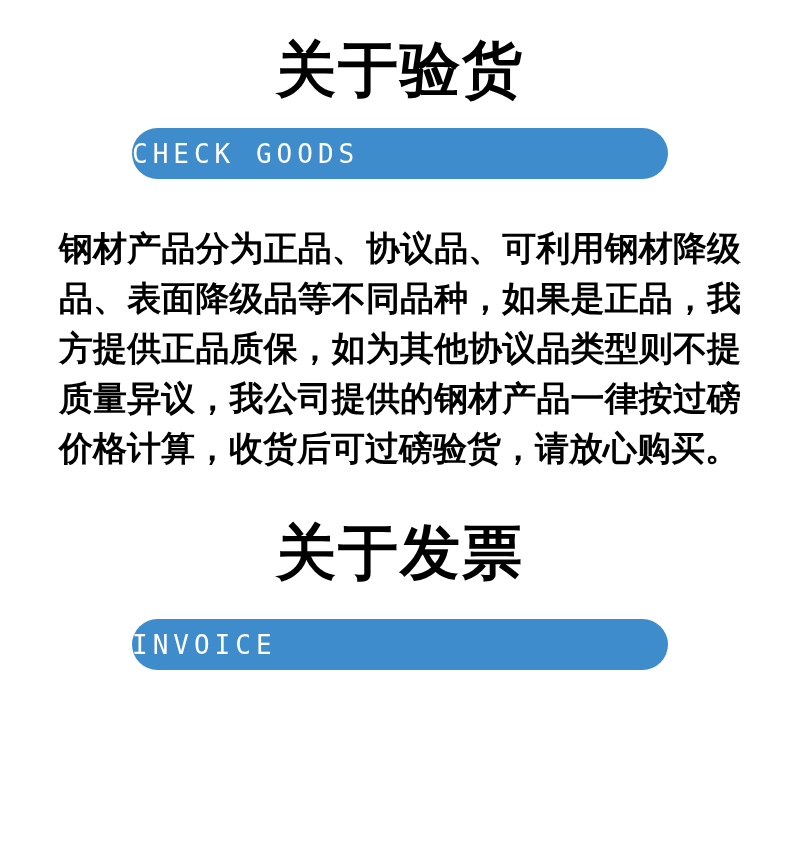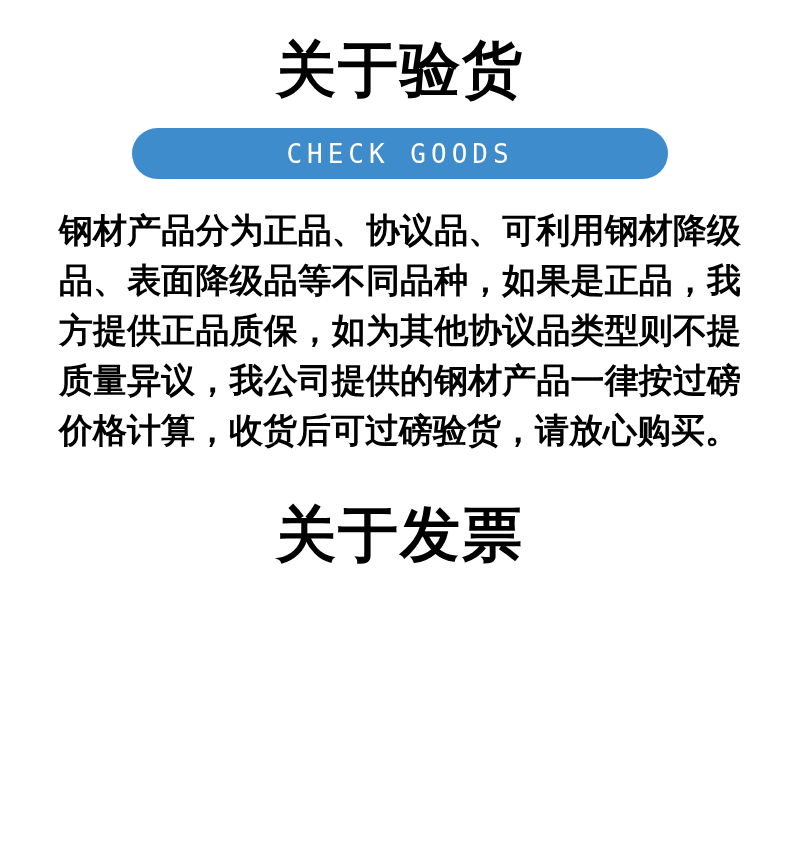--- a/index.html
+++ b/index.html
@@ -32,40 +32,39 @@
   .title-1 { margin-top: 34px; }
   .title-2 { margin-top: 44px; }
   .badge-pill {
     width: 536px;
     height: 51px;
     margin: 0 auto;
     background: #3e8ccb;
     border-radius: 26px;
     display: flex;
     align-items: center;
-    justify-content: center;
   }
   .pill-1 { margin-top: 22px; }
   .pill-2 { margin-top: 30px; }
   .badge-text {
     color: #ffffff;
     font-family: "DejaVu Sans Mono", monospace;
     font-size: 26px;
     letter-spacing: 5px;
     font-weight: 400;
   }
   .body-text {
     font-weight: 600;
     color: #000000;
     text-align: justify;
     text-align-last: left;
   }
   .body-1 {
     width: 682px;
-    margin: 26px auto 0;
+    margin: 44px auto 0;
     font-size: 34px;
     line-height: 50px;
   }
   .body-2 {
     width: 712px;
     margin: 38px auto 0;
     font-size: 35px;
     line-height: 50px;
   }
 </style>
@@ -77,15 +76,18 @@
   <div class="section">
     <h1 class="section-title title-1">关于验货</h1>
     <div class="badge-pill pill-1">
       <span class="badge-text">CHECK GOODS</span>
     </div>
     <p class="body-text body-1">钢材产品分为正品、协议品、可利用钢材降级品、表面降级品等不同品种，如果是正品，我方提供正品质保，如为其他协议品类型则不提质量异议，我公司提供的钢材产品一律按过磅价格计算，收货后可过磅验货，请放心购买。</p>
   </div>
 
   <div class="section">
     <h1 class="section-title title-2">关于发票</h1>
+    <div class="badge-pill pill-2">
+      <span class="badge-text">INVOICE</span>
+    </div>
   </div>
 
 </div>
 
 </body></html>

